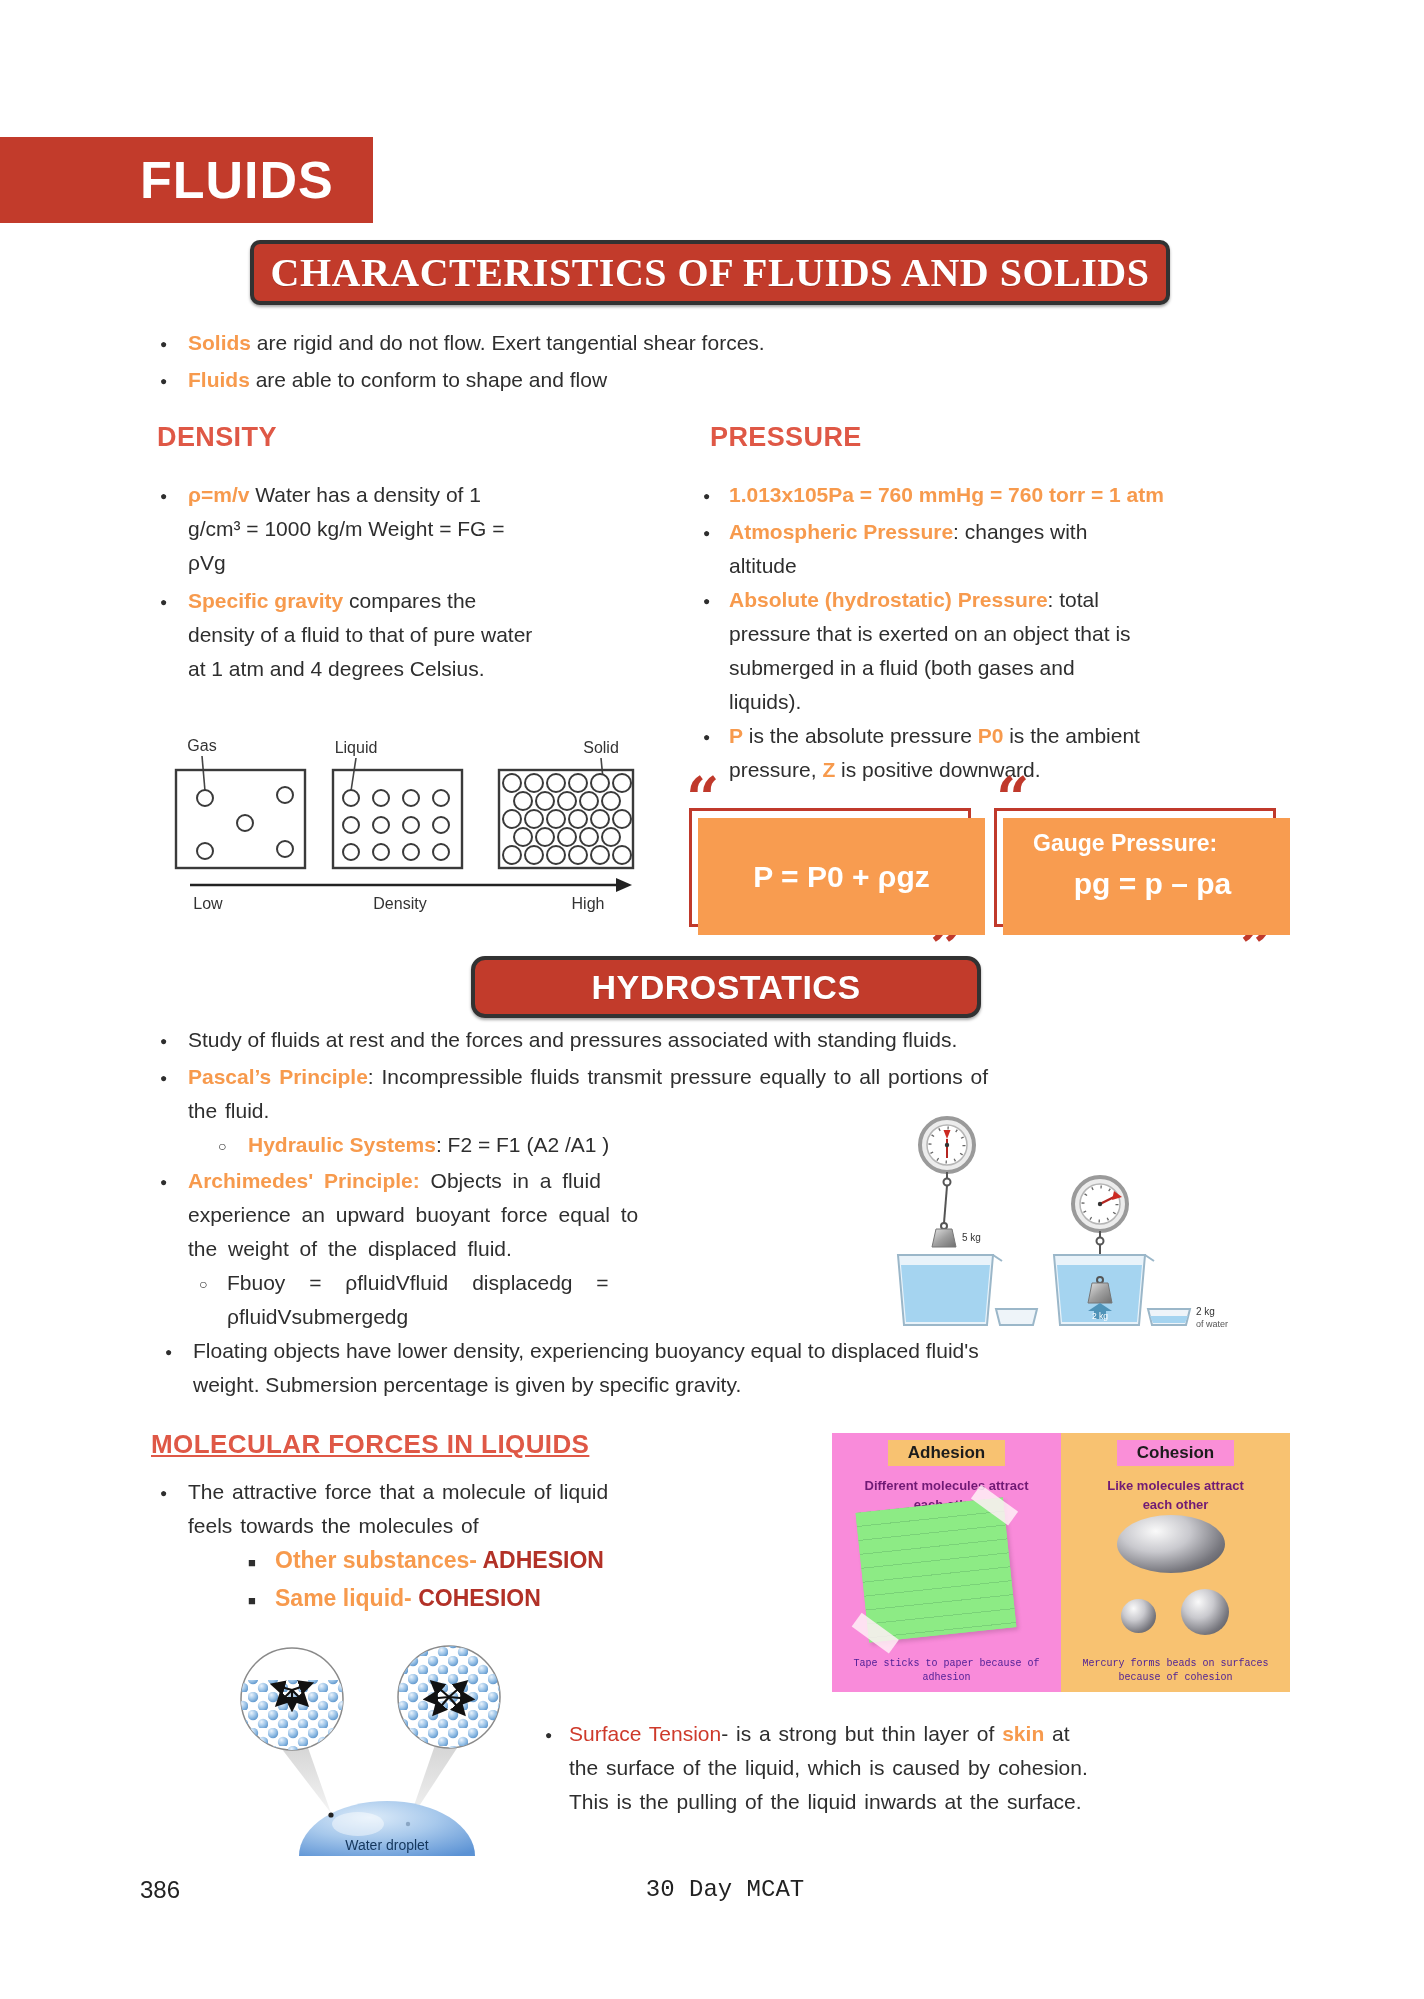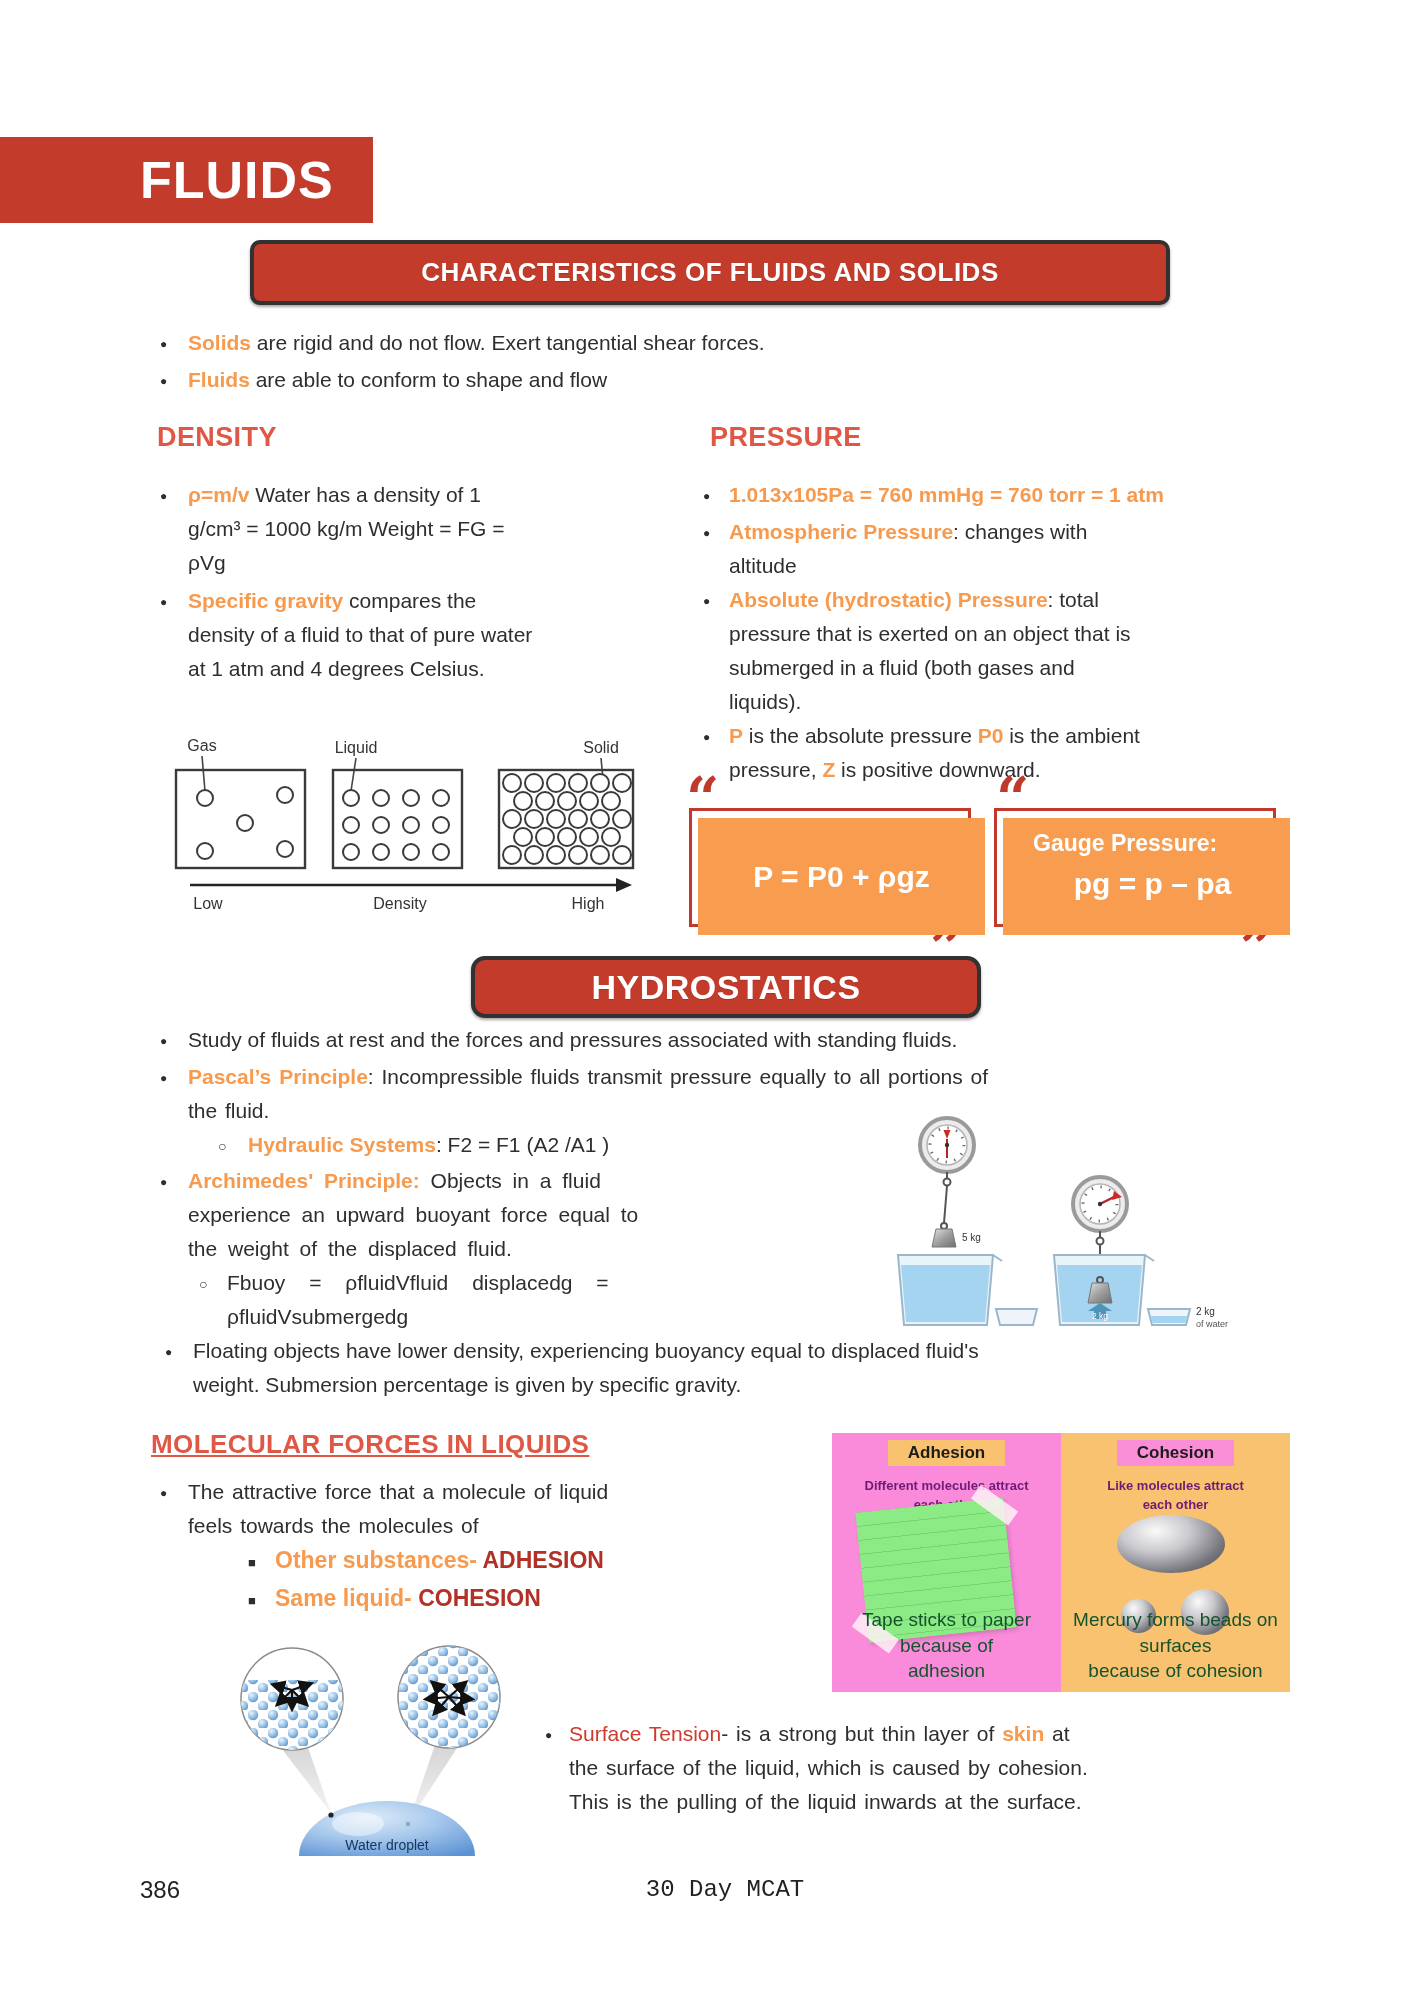--- a/index.html
+++ b/index.html
@@ -7,21 +7,21 @@
   body { font-family:"Liberation Sans", sans-serif; color:#2e2e2e; }
   .page { position:relative; width:1424px; height:1999px; background:#fff; overflow:hidden; margin:0 auto; }
 
   
   .fluids-banner { position:absolute; left:0; top:137px; width:373px; height:86px; background:#C23B2B; }
   .fluids-banner span { position:absolute; left:140px; top:0; line-height:86px; font-size:52px; font-weight:bold; color:#fff; letter-spacing:1px; }
   .big-banner { position:absolute; background:#C23B2B; border:4px solid #323232; border-radius:10px;
                 display:flex; align-items:center; justify-content:center; box-shadow:0 2px 3px rgba(0,0,0,.35); }
   .big-banner span { color:#fff; font-weight:bold; letter-spacing:.5px; text-shadow:0 1px 0 rgba(0,0,0,.15); }
   .char-banner { left:250px; top:240px; width:920px; height:65px; }
-  .char-banner span { font-size:26px; }
+  .char-banner span { font-size:40px;font-family:Liberation Serif, serif; }
   .hydro-banner { left:471px; top:956px; width:510px; height:62px; border-radius:14px; }
   .hydro-banner span { font-size:34px; }
 
   
   .sec-h { position:absolute; font-size:27px; font-weight:bold; color:#DF5846; letter-spacing:.4px; }
   .c-o { color:#F79A4D; font-weight:bold; }
   .c-r { color:#B23127; font-weight:bold; }
   .c-r2 { color:#CE3A2B; font-weight:normal; }
 
   
@@ -52,21 +52,21 @@
   .fb2 .gp-formula { display:block; text-align:center; font-size:30px; font-weight:bold; margin-top:10px; }
 
   
   .panel { position:absolute; top:1433px; width:229px; height:259px; }
   .panel-pink { left:832px; background:#F98BDA; }
   .panel-orange { left:1061px; background:#F8C271; }
   .p-label { position:relative; margin:7px auto 0; width:max-content; padding:3px 20px; font-weight:bold; font-size:17px; color:#1c1c1c; }
   .lab-orange { background:#F8C271; }
   .lab-pink { background:#FA8FD8; }
   .p-sub { margin-top:11px; text-align:center; font-size:13px; font-weight:bold; line-height:1.45; color:#701a75; white-space:pre-wrap; }
-  .p-caption { position:absolute; bottom:8px; left:6px; right:6px; text-align:center; font-size:19px; line-height:1.35; color:#14532d; white-space:pre-wrap; }
+  .p-caption { position:absolute; bottom:8px; left:6px; right:6px; text-align:center; font-size:10px; line-height:1.35; color:#4c1d95; white-space:pre-wrap;font-family:Liberation Mono, monospace; }
   .paper { position:absolute; left:30px; top:72px; width:148px; height:130px; background:#8DEB85;
            background-image:repeating-linear-gradient(#8deb85 0 13px, #7ad278 13px 14px);
            transform:rotate(-6deg); box-shadow:2px 3px 4px rgba(0,0,0,.15); }
   .tape { position:absolute; width:46px; height:17px; background:rgba(255,240,246,.85); }
   .tape1 { right:-14px; top:-2px; transform:rotate(42deg); }
   .tape2 { left:-16px; bottom:0; transform:rotate(42deg); }
   .hg { position:absolute; border-radius:50%;
         background:radial-gradient(ellipse at 36% 28%, #fafafa, #c9c9ce 35%, #77777e 70%, #46464c); }
   .hg-big { left:56px; top:82px; width:108px; height:58px; }
   .hg-m { left:120px; top:156px; width:48px; height:46px; }

